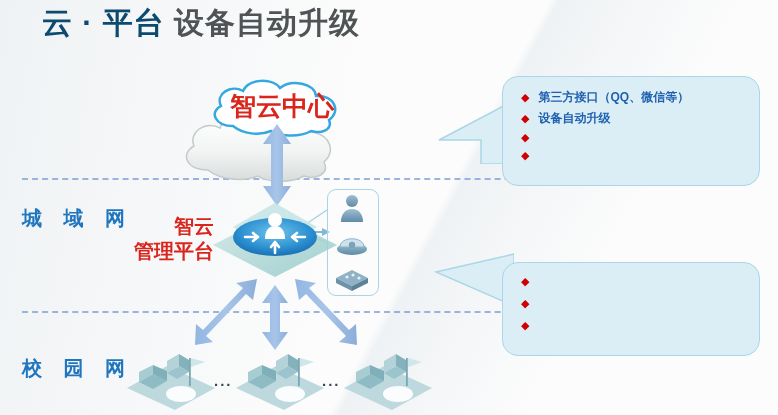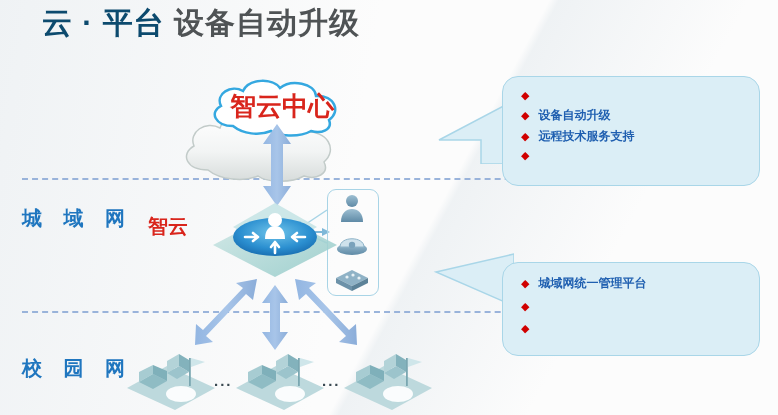--- a/index.html
+++ b/index.html
@@ -42,21 +42,21 @@
   #cloud-center{left:203px;top:76px;width:140px;height:62px;}
 
   .cloud-label{position:absolute;white-space:nowrap;font-weight:bold;}
   #label-internet{left:196px;top:128px;font-size:19px;color:#1f5fb0;}
   #label-center{left:230px;top:89px;font-size:26px;color:#d9251c;}
 
   
   #platform-group{position:absolute;left:205px;top:195px;width:140px;height:95px;}
   #platform-label{position:absolute;left:122px;top:214px;width:92px;text-align:center;
     font-size:20px;font-weight:bold;color:#d9251c;line-height:25px;}
-  #platform-label span{display:block;}
+  #platform-label span{display:block;text-align:right;}
 
   
   #icon-strip{position:absolute;left:327px;top:189px;width:50px;height:105px;
     border:1.5px solid #a8d4e6;border-radius:9px;background:rgba(255,255,255,.15);}
 
   
   .callout{position:absolute;box-sizing:border-box;
     background:#dbeef6;border:1.5px solid #a9d6e8;border-radius:16px;
     padding:13px 14px 12px 18px;}
   #callout-top{left:502px;top:76px;width:258px;height:110px;}
@@ -162,40 +162,39 @@
     <path d="M90 0 L14 40 L56 40 L56 64 L90 64 Z" fill="#dbeef6" stroke="#a9d6e8" stroke-width="1.5"></path>
   </svg>
   <svg class="tail" id="tail-bottom" viewBox="0 0 82 60">
     <path d="M82 4 L4 22 L82 56 Z" fill="#dbeef6" stroke="#a9d6e8" stroke-width="1.5"></path>
   </svg>
 
   <div class="callout" id="callout-top">
     <ul>
       <li>
         <span class="bullet">◆</span>
+        <span>第三方接口（QQ、微信等）</span>
       </li>
       <li>
         <span class="bullet">◆</span>
         <span>设备自动升级</span>
       </li>
       <li>
         <span class="bullet">◆</span>
-        <span>远程技术服务支持</span>
       </li>
       <li>
         <span class="bullet">◆</span>
       </li>
     </ul>
   </div>
 
   <div class="callout" id="callout-bottom">
     <ul>
       <li>
         <span class="bullet">◆</span>
-        <span>城域网统一管理平台</span>
       </li>
       <li>
         <span class="bullet">◆</span>
       </li>
       <li>
         <span class="bullet">◆</span>
       </li>
     </ul>
   </div>
 
@@ -254,20 +253,21 @@
       <path d="M60 44 C60 35 64 31 70 31 C76 31 80 35 80 44 Z" fill="#ffffff"></path>
 
       <path d="M40 42 L52 42 M48 38 L53 42 L48 46" stroke="#ffffff" stroke-width="2.6" fill="none" stroke-linecap="round" stroke-linejoin="round"></path>
       <path d="M100 42 L88 42 M92 38 L87 42 L92 46" stroke="#ffffff" stroke-width="2.6" fill="none" stroke-linecap="round" stroke-linejoin="round"></path>
       <path d="M70 58 L70 48 M66 52 L70 47 L74 52" stroke="#ffffff" stroke-width="2.6" fill="none" stroke-linecap="round" stroke-linejoin="round"></path>
     </svg>
   </div>
 
   <div id="platform-label">
     <span>智云</span>
+    <span>管理平台</span>
   </div>
 
   <div class="campus" id="campus-1">
     <svg width="96" height="62" viewBox="0 0 96 62">
       <path d="M4 40 L44 18 L92 40 L52 62 Z" fill="#bdd9dd"></path>
       <path d="M16 34 L30 26 L44 33 L30 41 Z" fill="#8fbcc4"></path>
       <path d="M16 34 L16 24 L30 17 L30 26 Z" fill="#a7ccd2"></path>
       <path d="M30 26 L44 33 L44 23 L30 17 Z" fill="#7fb0ba"></path>
       <path d="M44 25 L56 18 L66 24 L54 31 Z" fill="#9cc4cc"></path>
       <path d="M44 25 L44 13 L56 6 L56 18 Z" fill="#b3d3d8"></path>

